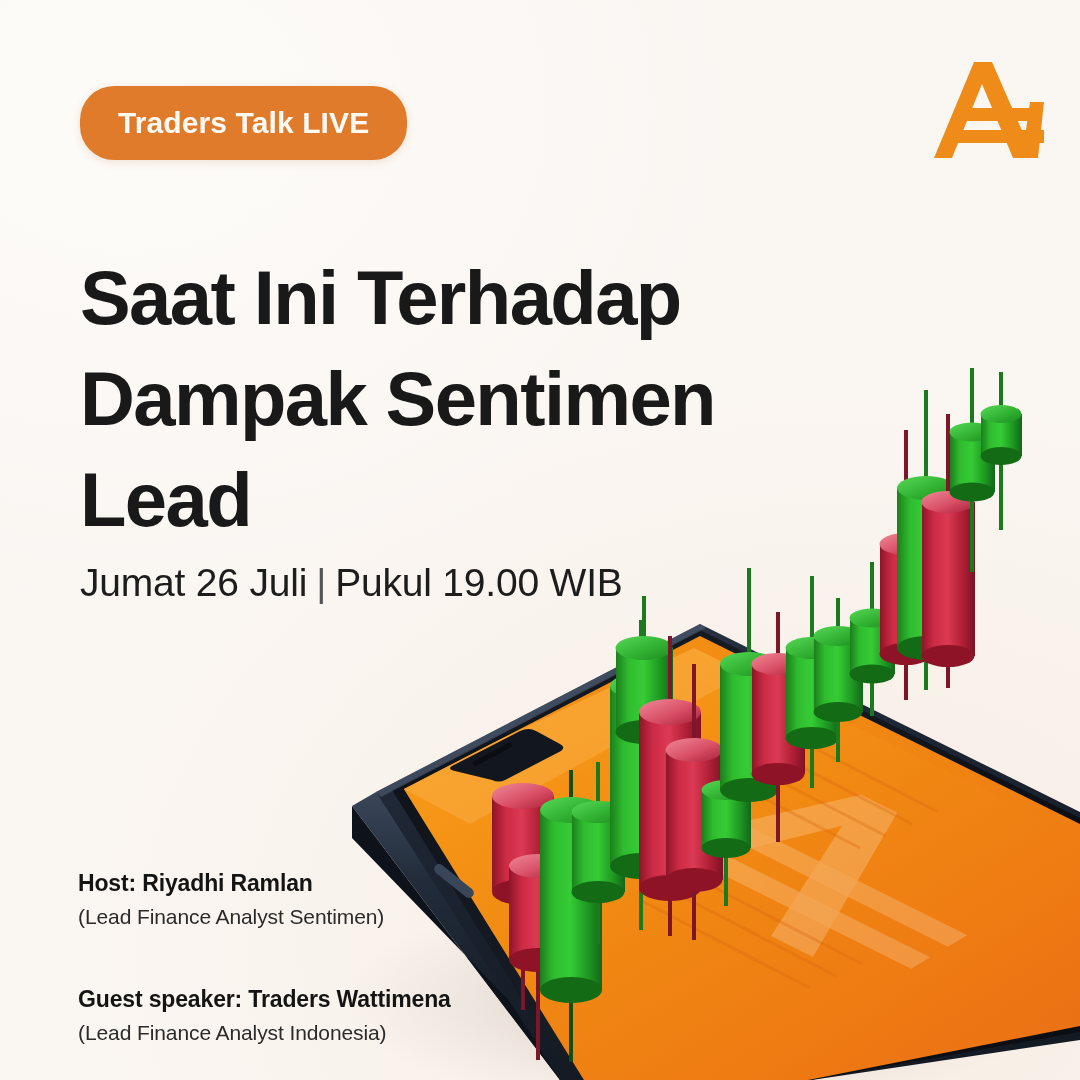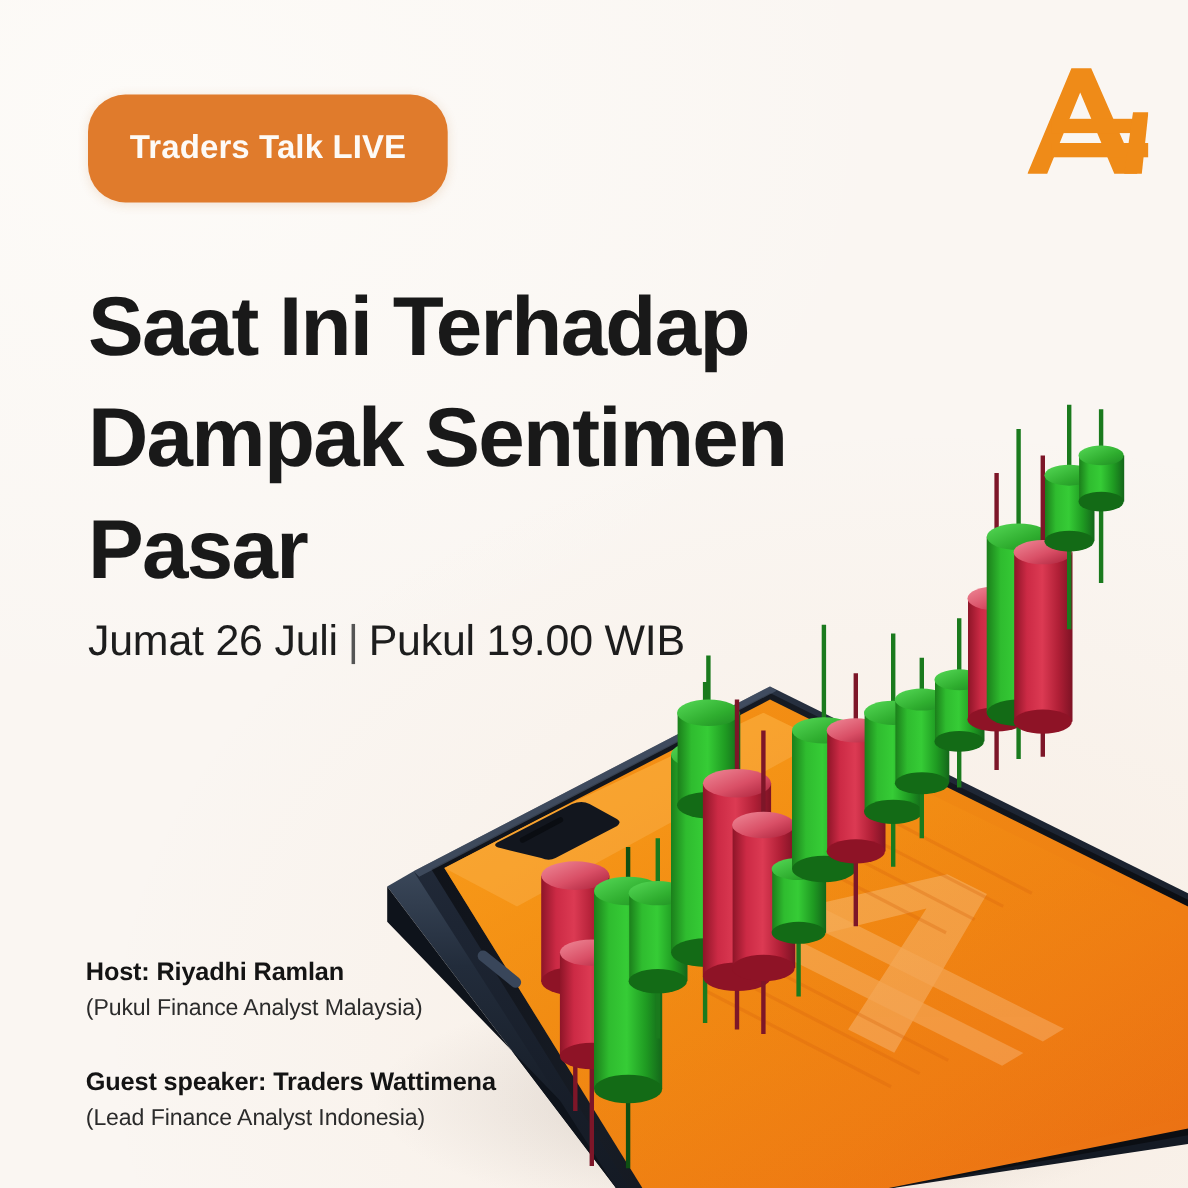--- a/index.html
+++ b/index.html
@@ -26,21 +26,21 @@
       radial-gradient(90% 70% at 12% 10%, #fdfbf8 0%, rgba(250,246,242,0) 70%);
     pointer-events: none;
   }
 
   
   .badge {
     position: absolute;
     left: 80px;
     top: 86px;
     height: 66px;
-    padding: 16px 38px;
+    padding: 4px 38px;
     border-radius: 34px;
     background: #e07b2c;
     display: flex;
     align-items: center;
     justify-content: center;
     box-shadow: 0 2px 10px rgba(180,100,30,0.16);
   }
   .badge-text {
     color: #fdfaf6;
     font-size: 30px;
@@ -92,21 +92,21 @@
   }
 
   
   .credits {
     position: absolute;
     left: 78px;
     top: 866px;
     width: 520px;
     z-index: 6;
   }
-  .credit-block { margin-bottom: 34px; }
+  .credit-block { margin-bottom: 50px; }
   .credit-block:last-child { margin-bottom: 0; }
   .credit-name {
     color: #141414;
     font-size: 23px;
     font-weight: bold;
     line-height: 1.5;
     letter-spacing: -0.15px;
     white-space: nowrap;
   }
   .credit-role {
@@ -407,31 +407,31 @@
         <rect x="22" y="72" width="88" height="13"></rect>
 
         <polygon points="96,44 110,44 104,100 88,100"></polygon>
       </g>
     </svg>
   </div>
 
   <h1 class="headline">
     <span class="hl-line">Saat Ini Terhadap</span>
     <span class="hl-line">Dampak Sentimen</span>
-    <span class="hl-line">Pasar</span>
+    <span class="hl-line">Lead</span>
   </h1>
 
   <div class="datetime">
     <span>Jumat 26 Juli</span><span class="sep">|</span><span>Pukul 19.00 WIB</span>
   </div>
 
   <div class="credits">
     <div class="credit-block">
       <div class="credit-name">Host: Riyadhi Ramlan</div>
-      <div class="credit-role">(Pukul Finance Analyst Malaysia)</div>
+      <div class="credit-role">(Lead Finance Analyst Sentimen)</div>
     </div>
     <div class="credit-block">
       <div class="credit-name">Guest speaker: Traders Wattimena</div>
       <div class="credit-role">(Lead Finance Analyst Indonesia)</div>
     </div>
   </div>
 
 </div>
 
 </body></html>

